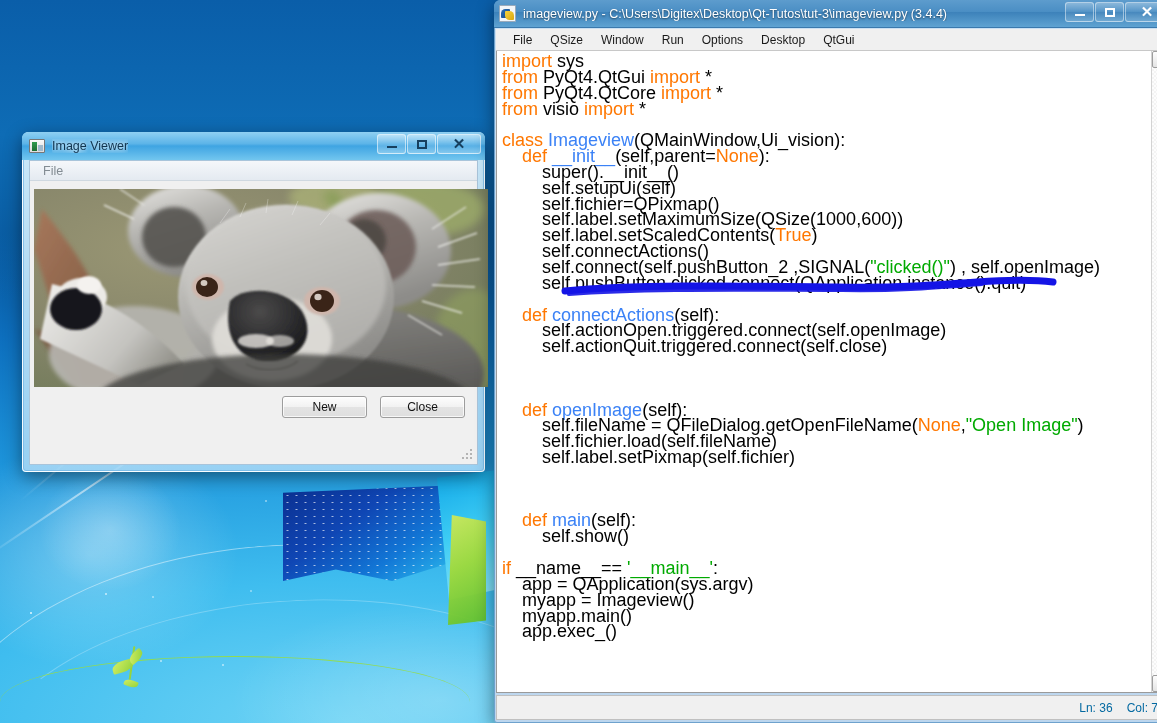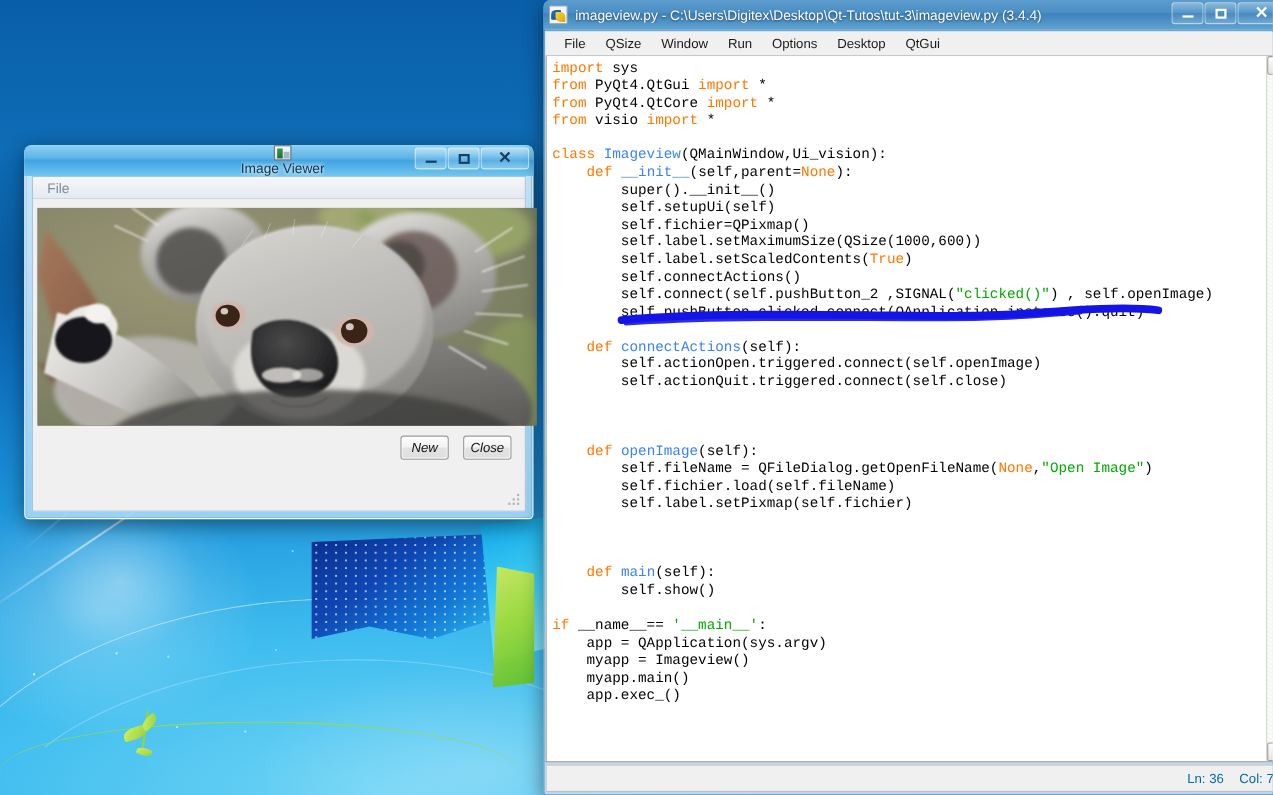--- a/index.html
+++ b/index.html
@@ -170,22 +170,22 @@
 
   .code-area {
     position: absolute; left: 2px; top: 51px; right: 2px; bottom: 30px;
     background: #ffffff;
     border: 1px solid #9a9a9a;
     border-top: none;
     overflow: hidden;
   }
   .code-text {
     position: absolute; left: 5px; top: 3px; right: 22px;
-    font-family: Liberation Mono, monospace;
-    font-size: 13px; line-height: 15.85px;
+    font-family: Liberation Sans, sans-serif;
+    font-size: 18px; line-height: 15.85px;
     white-space: pre; color: #000000;
   }
   .kw   { color: #ff7700; }      
   .bld  { color: #3b82f6; }      
   .str  { color: #00aa00; }      
   .blt  { color: #000000; }
 
   .vscroll {
     position: absolute; right: 1px; top: 0; width: 18px; bottom: 0;
     background:
@@ -220,21 +220,20 @@
   #viewer { left: 6px; top: 132px; width: 463px; height: 340px; }
   #viewer .win-frame {
     background: linear-gradient(to bottom, rgba(215,240,253,0.95), rgba(165,215,245,0.90));
     border: 1px solid rgba(255,255,255,0.9);
     border-radius: 7px 7px 4px 4px;
     box-shadow: inset 0 0 0 1px rgba(120,185,230,0.8);
   }
   #viewer .titlebar {
     background: linear-gradient(to bottom, #8fd0f2 0%, #5cb4e8 42%, #3fa4e2 50%, #72c6ef 100%);
     border-radius: 6px 6px 0 0;
-    flex-direction: column;
   }
   #viewer .tb-text { color:#10344f; font-size:12.5px; }
   .viewer-icon {
     width: 16px; height: 14px; margin-left: 7px; flex: none;
     background: linear-gradient(to bottom,#fafafa,#dcdcdc);
     border: 1px solid #777; border-radius: 1px; position: relative;
   }
   .viewer-icon::before {
     content:''; position:absolute; left:2px; top:2px; width:5px; height:9px;
     background: linear-gradient(#2f9b4e,#1d6d33);
@@ -258,27 +257,26 @@
 
   .viewer-body { position:absolute; left:0; right:0; top:20px; bottom:0; background:#f0f0f0; }
 
   .photo {
     position: absolute; left: 4px; top: 8px; width: 454px; height: 198px;
     overflow: hidden; background:#7c7a5e;
   }
 
   .btn-row { position: absolute; right: 12px; top: 215px; display:flex; gap:13px; }
   .pbtn {
-    width: 44px; height: 22px;
+    width: 85px; height: 22px;
     font-size: 12px; color:#111;
     background: linear-gradient(to bottom,#fdfdfd 0%,#f2f2f2 48%,#e3e3e3 50%,#dedede 100%);
     border: 1px solid #9d9d9d; border-radius: 3px;
     display:flex; align-items:center; justify-content:center;
     box-shadow: inset 0 0 0 1px rgba(255,255,255,0.75);
-    font-style: italic;
   }
   .grip { position:absolute; right:4px; bottom:3px; width:12px; height:12px; }
   .grip i { position:absolute; width:2px; height:2px; background:#b4b4b4; }
 </style>
 </head>
 <body>
 
 <div id="desktop">
   <div class="wp-base"></div>
   <div class="wp-top-dark"></div>

